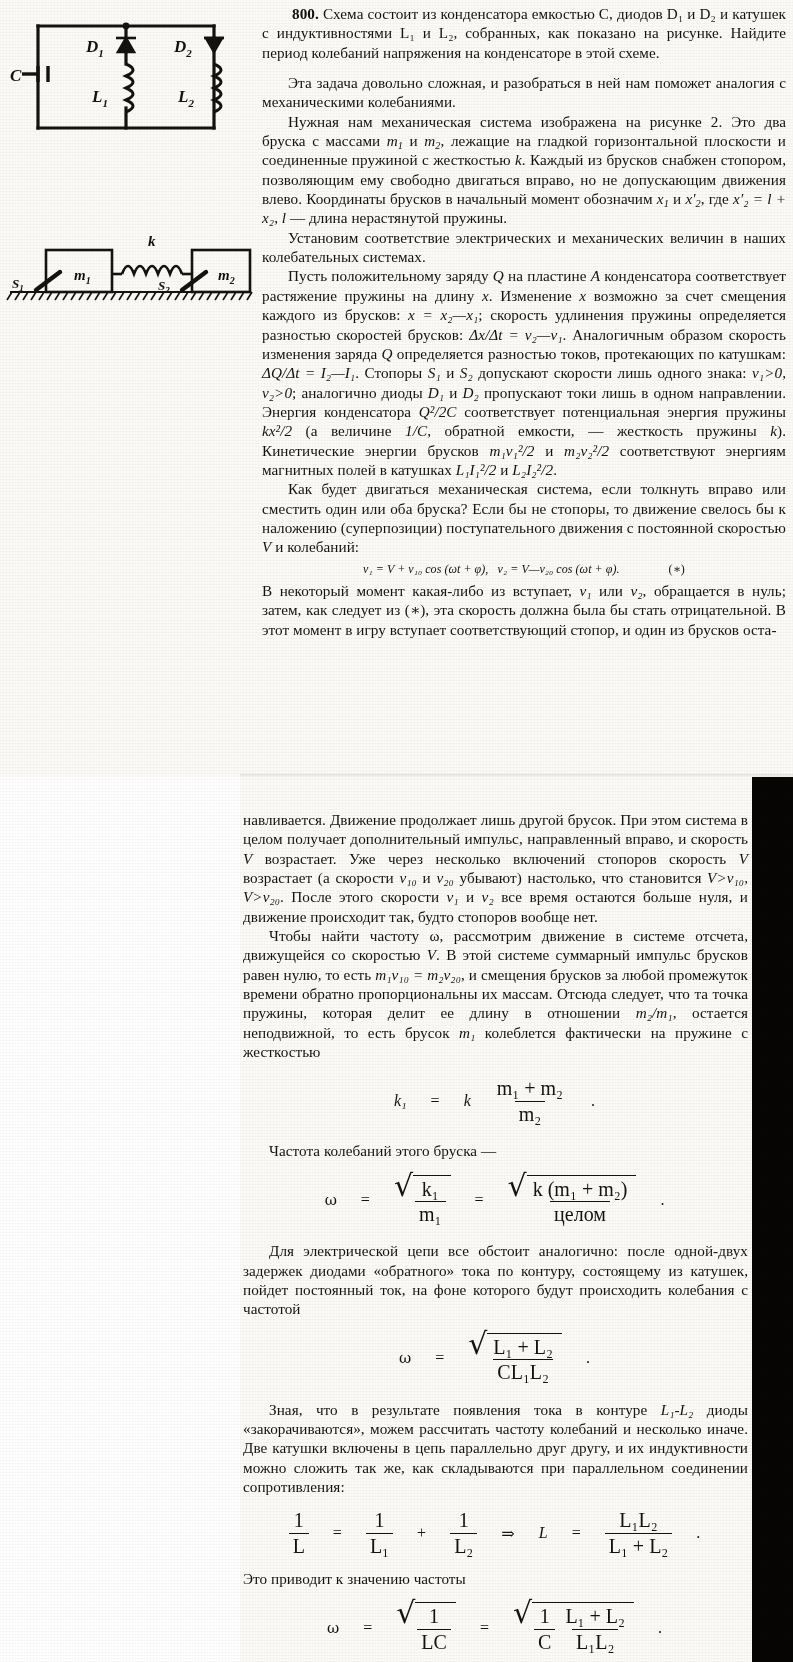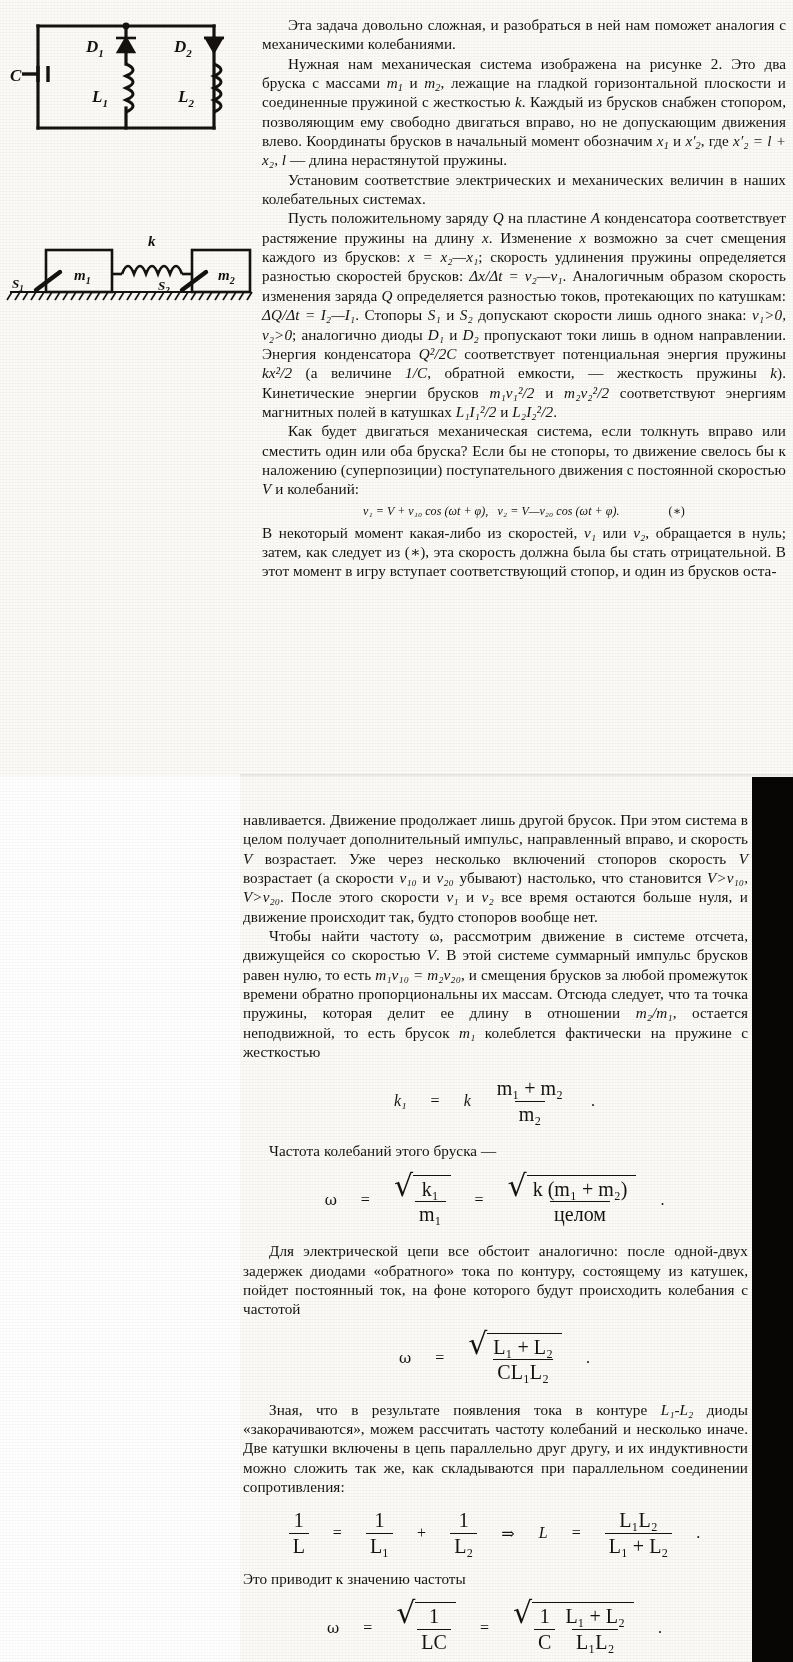--- a/index.html
+++ b/index.html
@@ -208,40 +208,41 @@
       <path d="M176 84 L200 66"></path>
     </g>
     <text x="152" y="84" font-family="'Liberation Serif',serif" font-size="13" font-weight="bold" font-style="italic" fill="#15120f">
       <tspan>S</tspan><tspan dy="3" font-size="9">2</tspan>
     </text>
   </svg>
 </div>
 
 <div id="text-top">
 
+  <p class="lead"><span class="num">800.</span> <span>Схема состоит из конденсатора емкостью C, диодов D₁ и D₂ и катушек с индуктивностями L₁ и L₂, собранных, как показано на рисунке. Найдите период колебаний напряжения на конденсаторе в этой схеме.</span></p>
 
   <div style="height:11px"></div>
 
   <p>Эта задача довольно сложная, и разобраться в ней нам поможет аналогия с механическими колебаниями.</p>
 
   <p><span>Нужная нам механическая система изображена на рисунке 2. Это два бруска с массами </span><i><span>m</span><sub>1</sub></i><span> и </span><i><span>m</span><sub>2</sub></i><span>, лежащие на гладкой горизонтальной плоскости и соединенные пружиной с жесткостью </span><i>k</i><span>. Каждый из брусков снабжен стопором, позволяющим ему свободно двигаться вправо, но не допускающим движения влево. Координаты брусков в начальный момент обозначим </span><i><span>x</span><sub>1</sub></i><span> и </span><i><span>x′</span><sub>2</sub></i><span>, где </span><i>x′₂ = l + x₂</i><span>, </span><i>l</i><span> — длина нерастянутой пружины.</span></p>
 
   <p>Установим соответствие электрических и механических величин в наших колебательных системах.</p>
 
   <p><span>Пусть положительному заряду </span><i>Q</i><span> на пластине </span><i>A</i><span> конденсатора соответствует растяжение пружины на длину </span><i>x</i><span>. Изменение </span><i>x</i><span> возможно за счет смещения каждого из брусков: </span><i>x = x₂—x₁</i><span>; скорость удлинения пружины определяется разностью скоростей брусков: </span><i>Δx/Δt = v₂—v₁</i><span>. Аналогичным образом скорость изменения заряда </span><i>Q</i><span> определяется разностью токов, протекающих по катушкам: </span><i>ΔQ/Δt = I₂—I₁</i><span>. Стопоры </span><i>S₁</i><span> и </span><i>S₂</i><span> допускают скорости лишь одного знака: </span><i>v₁&gt;0, v₂&gt;0</i><span>; аналогично диоды </span><i>D₁</i><span> и </span><i>D₂</i><span> пропускают токи лишь в одном направлении. Энергия конденсатора </span><i>Q²/2C</i><span> соответствует потенциальная энергия пружины </span><i>kx²/2</i><span> (а величине </span><i>1/C</i><span>, обратной емкости, — жесткость пружины </span><i>k</i><span>). Кинетические энергии брусков </span><i>m₁v₁²/2</i><span> и </span><i>m₂v₂²/2</i><span> соответствуют энергиям магнитных полей в катушках </span><i>L₁I₁²/2</i><span> и </span><i>L₂I₂²/2</i><span>.</span></p>
 
   <p><span>Как будет двигаться механическая система, если толкнуть вправо или сместить один или оба бруска? Если бы не стопоры, то движение свелось бы к наложению (суперпозиции) поступательного движения с постоянной скоростью </span><i>V</i><span> и колебаний:</span></p>
 
   <p class="formula" style="margin-top:6px;margin-bottom:5px;">
     <i>v₁ = V + v₁₀ cos (ωt + φ),</i>&nbsp;&nbsp;
     <i>v₂ = V—v₂₀ cos (ωt + φ).</i>
     <span class="spacer-r"></span><span class="star">(∗)</span>
   </p>
 
-  <p class="noind"><span>В некоторый момент какая-либо из скоростей, </span><i>v₁</i><span> или </span><i>v₂</i><span>, обращается в нуль; затем, как следует из (∗), эта скорость должна была бы стать отрицательной. В этот момент в игру вступает соответствующий стопор, и один из брусков оста-</span></p>
+  <p class="noind"><span>В некоторый момент какая-либо из вступает, </span><i>v₁</i><span> или </span><i>v₂</i><span>, обращается в нуль; затем, как следует из (∗), эта скорость должна была бы стать отрицательной. В этот момент в игру вступает соответствующий стопор, и один из брусков оста-</span></p>
 </div>
 
 <div id="text-bottom">
 
   <p class="noind"><span>навливается. Движение продолжает лишь другой брусок. При этом система в целом получает дополнительный импульс, направленный вправо, и скорость </span><i>V</i><span> возрастает. Уже через несколько включений стопоров скорость </span><i>V</i><span> возрастает (а скорости </span><i>v₁₀</i><span> и </span><i>v₂₀</i><span> убывают) настолько, что становится </span><i>V&gt;v₁₀,  V&gt;v₂₀</i><span>. После этого скорости </span><i>v₁</i><span> и </span><i>v₂</i><span> все время остаются больше нуля, и движение происходит так, будто стопоров вообще нет.</span></p>
 
   <p><span>Чтобы найти частоту ω, рассмотрим движение в системе отсчета, движущейся со скоростью </span><i>V</i><span>. В этой системе суммарный импульс брусков равен нулю, то есть </span><i>m₁v₁₀ = m₂v₂₀</i><span>, и смещения брусков за любой промежуток времени обратно пропорциональны их массам. Отсюда следует, что та точка пружины, которая делит ее длину в отношении </span><i>m₂/m₁</i><span>, остается неподвижной, то есть брусок </span><i>m₁</i><span> колеблется фактически на пружине с жесткостью</span></p>
 
   <div class="fline" style="margin-top:16px;margin-bottom:16px;">
     <span class="lhs">k₁</span>

